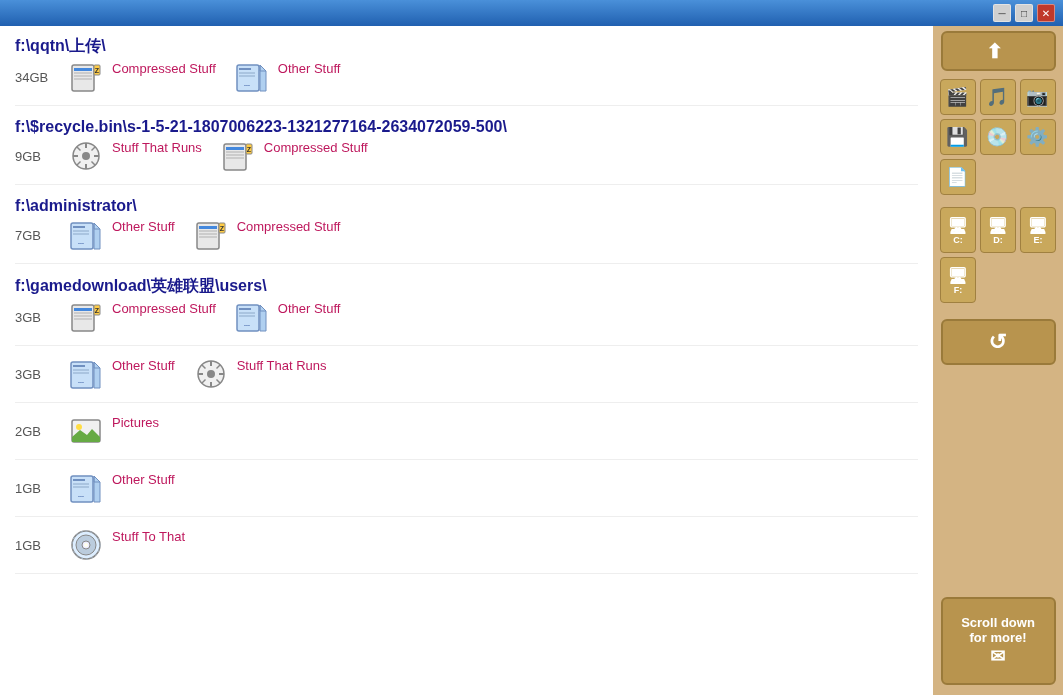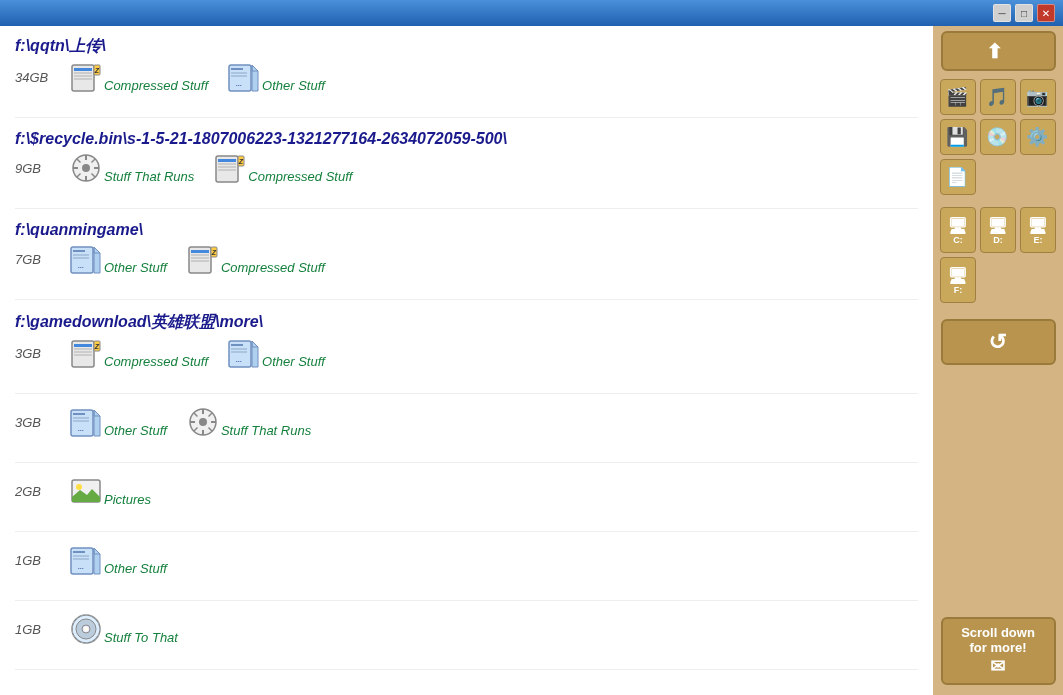--- a/index.html
+++ b/index.html
@@ -36,47 +36,46 @@
 
     .main-content {
       flex: 1;
       background: white;
       overflow-y: auto;
       padding: 10px 15px;
     }
 
     .folder-section {
       margin-bottom: 12px;
-      padding-bottom: 24px;
+      padding-bottom: 12px;
       border-bottom: 1px solid #eee;
-      font-style: italic;
     }
     .folder-path {
       font-size: 16px;
       font-weight: bold;
       color: #1a1a8c;
       margin-bottom: 4px;
     }
     .folder-items {
       display: flex;
       align-items: center;
       gap: 20px;
       flex-wrap: wrap;
     }
     .folder-size {
       font-size: 13px;
       color: #555;
       min-width: 35px;
     }
     .file-type-item {
       display: flex;
-      align-items: flex-end;
-      gap: 2px;
+      align-items: flex-start;
+      gap: 10px;
       font-size: 13px;
-      color: #15803d;
+      color: #be185d;
     }
 
     
     .icon {
       width: 32px;
       height: 32px;
       display: inline-flex;
       align-items: center;
       justify-content: center;
       font-size: 20px;
@@ -166,21 +165,21 @@
       margin-top: 8px;
     }
 
     .scroll-down-btn {
       background: #b8944e;
       border: 2px solid #9a7a3a;
       border-radius: 6px;
       color: white;
       font-size: 13px;
       font-weight: bold;
-      padding: 6px 10px;
+      padding: 16px 10px;
       text-align: center;
       width: 115px;
       cursor: pointer;
       margin-top: auto;
       margin-bottom: 5px;
     }
   </style>
 </head>
 <body>
 
@@ -261,21 +260,21 @@
         <rect x="4" y="17" width="18" height="2" fill="#ccc"></rect>
         <rect x="24" y="4" width="6" height="10" rx="1" fill="#ffcc44" stroke="#888" stroke-width="1"></rect>
         <text x="27" y="12" font-size="7" text-anchor="middle" fill="#333" font-weight="bold">Z</text>
       </svg>
             </div>
             <span>Compressed Stuff</span>
           </div>
         </div>
       </div>
       <div class="folder-section">
-        <div class="folder-path">f:\quanmingame\</div>
+        <div class="folder-path">f:\administrator\</div>
         <div class="folder-items">
           <div class="folder-size">7GB</div>
           <div class="file-type-item">
             <div class="icon">
               <svg width="32" height="32" viewBox="0 0 32 32">
         <rect x="1" y="4" width="22" height="26" rx="2" fill="#c8e0f8" stroke="#7090c0" stroke-width="1.5"></rect>
         <rect x="3" y="7" width="12" height="2" fill="#7090c0"></rect>
         <rect x="3" y="11" width="16" height="2" fill="#aac4e0"></rect>
         <rect x="3" y="14" width="16" height="2" fill="#aac4e0"></rect>
         <path d="M 24 4 L 30 10 L 30 30 L 24 30 Z" fill="#b0d0f0" stroke="#7090c0" stroke-width="1"></path>
@@ -295,21 +294,21 @@
         <rect x="4" y="17" width="18" height="2" fill="#ccc"></rect>
         <rect x="24" y="4" width="6" height="10" rx="1" fill="#ffcc44" stroke="#888" stroke-width="1"></rect>
         <text x="27" y="12" font-size="7" text-anchor="middle" fill="#333" font-weight="bold">Z</text>
       </svg>
             </div>
             <span>Compressed Stuff</span>
           </div>
         </div>
       </div>
       <div class="folder-section">
-        <div class="folder-path">f:\gamedownload\英雄联盟\more\</div>
+        <div class="folder-path">f:\gamedownload\英雄联盟\users\</div>
         <div class="folder-items">
           <div class="folder-size">3GB</div>
           <div class="file-type-item">
             <div class="icon">
               <svg width="32" height="32" viewBox="0 0 32 32">
         <rect x="2" y="4" width="22" height="26" rx="2" fill="#e8e8e8" stroke="#888" stroke-width="1.5"></rect>
         <rect x="4" y="7" width="18" height="3" fill="#4488dd"></rect>
         <rect x="4" y="11" width="18" height="2" fill="#ccc"></rect>
         <rect x="4" y="14" width="18" height="2" fill="#ccc"></rect>
         <rect x="4" y="17" width="18" height="2" fill="#ccc"></rect>

